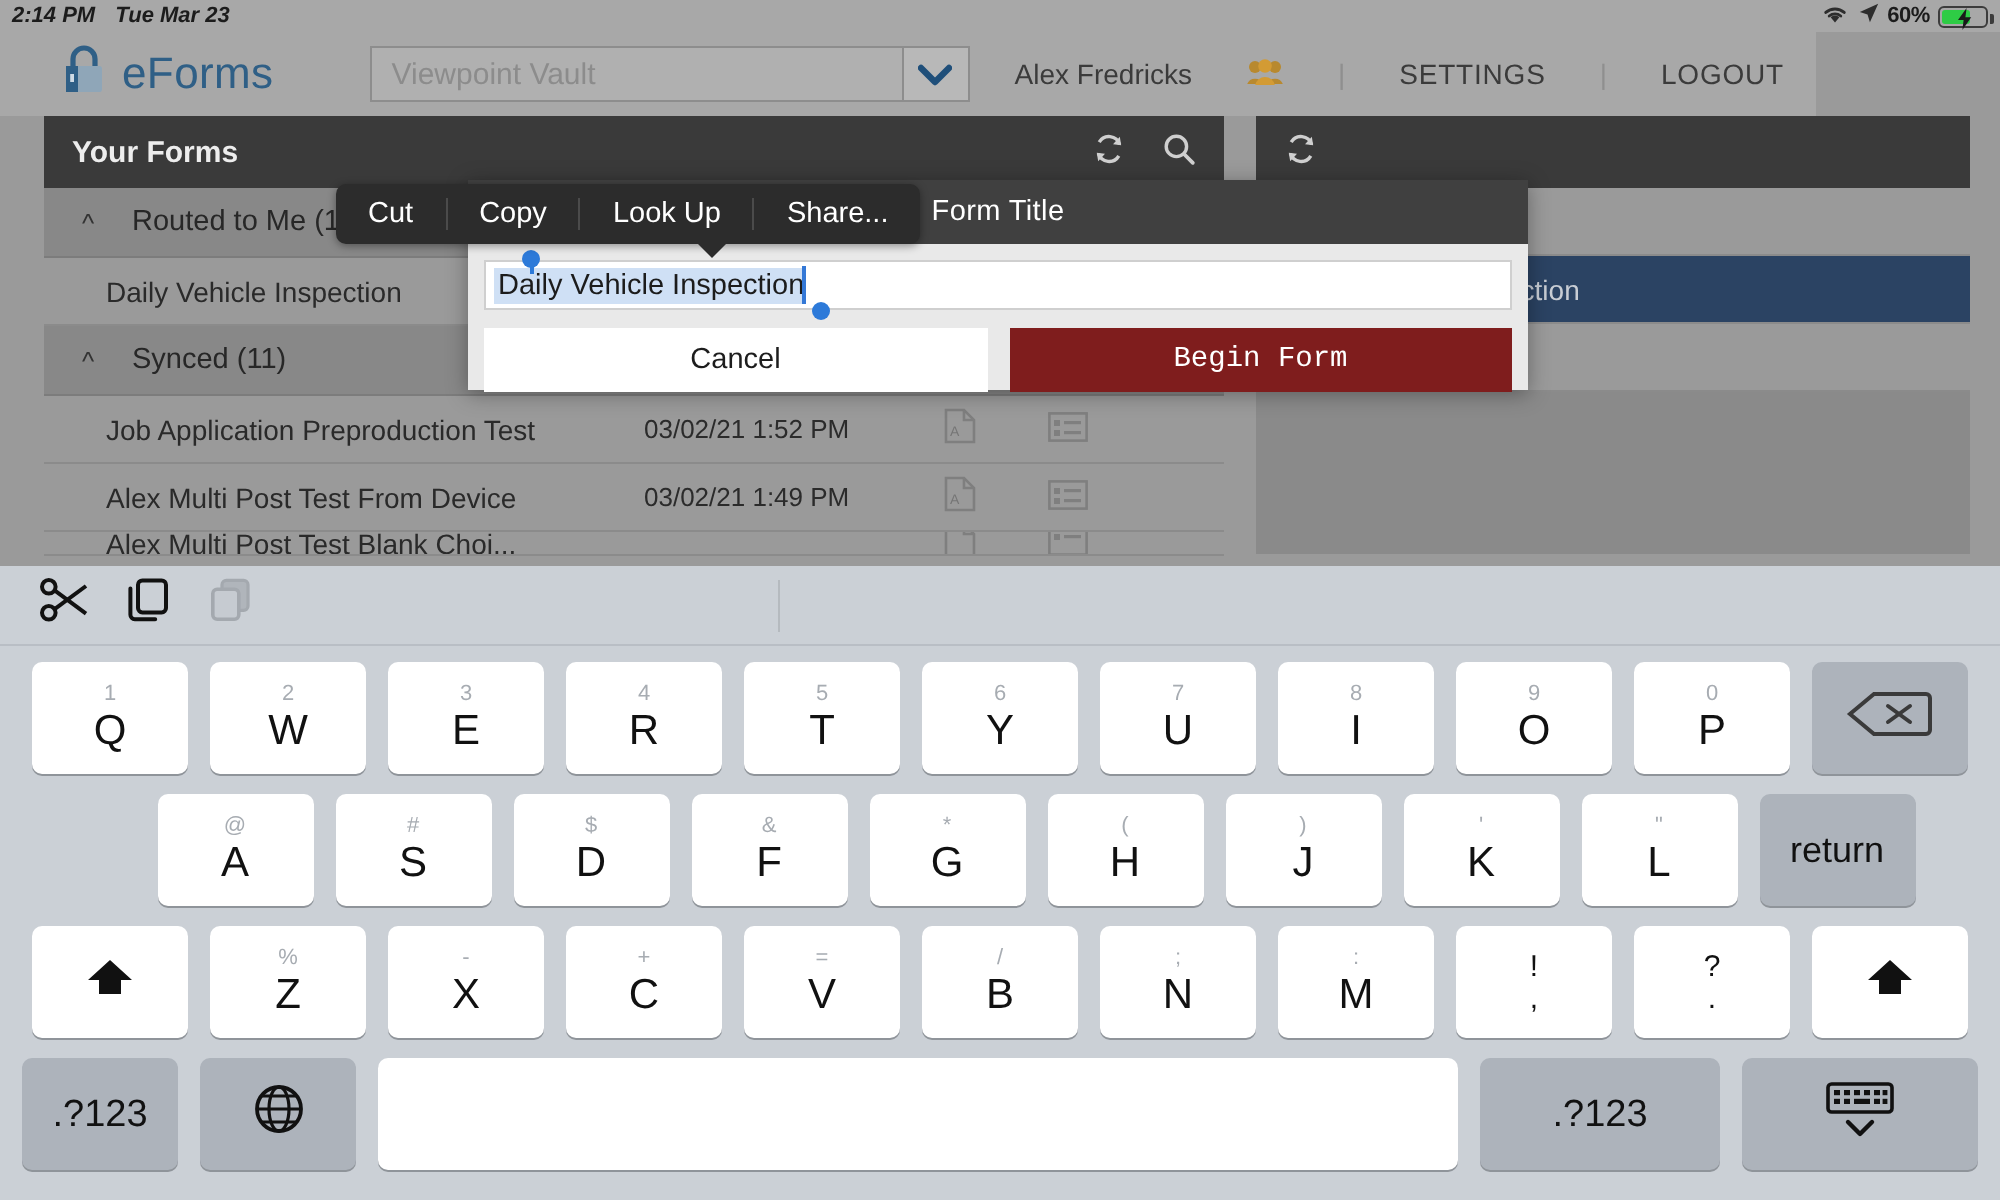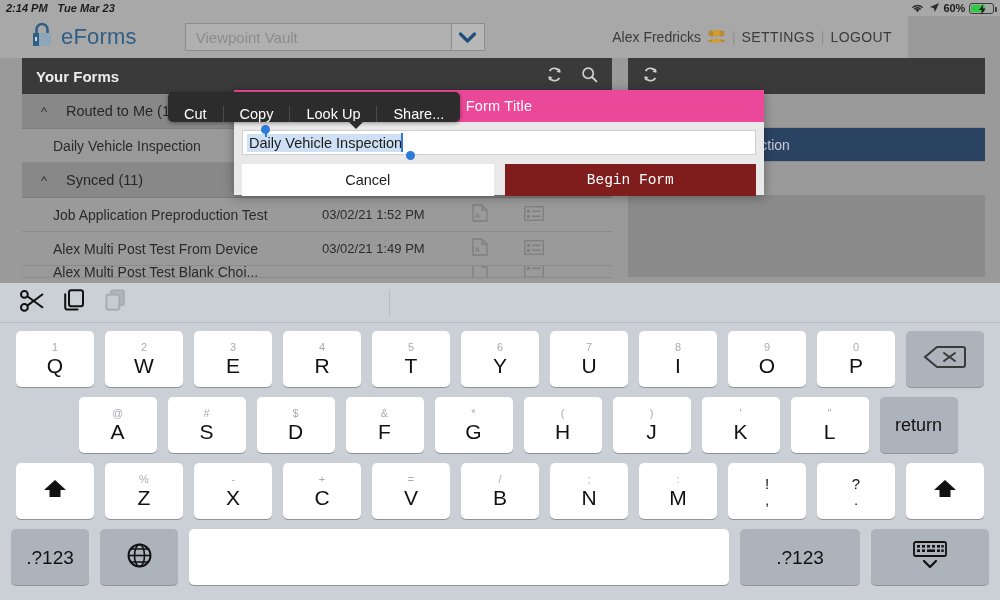--- a/index.html
+++ b/index.html
@@ -47,21 +47,21 @@
   .vault-label {
     font-size: 15px; color: #8c8c8c; padding-left: 10px; flex: 1;
   }
   .vault-caret {
     width: 33px; height: 26px; background: #b8b8b8;
     border-left: 1px solid #8d8d8d;
     display: flex; align-items: center; justify-content: center;
   }
   .hdr-right {
     position: absolute; right: 16px; top: 0; height: 42px;
-    display: flex; align-items: center; gap: 6px;
+    display: flex; align-items: center; gap: 27px;
     font-size: 14px; color: #3b3b3b;
   }
   .hdr-sep { color: #8f8f8f; }
   .hdr-link { letter-spacing: .4px; }
   .people-icon { display: inline-block; }
 
   
   .panel { position: absolute; background: #9a9a9a; }
   .panel-head {
     height: 36px; background: #3a3a3a; color: #ededed;
@@ -93,21 +93,21 @@
   .rp-row .rname { padding-left: 14px; line-height: 34px; font-size: 14px; color: #c8cdd4; }
   .rp-fill { background: #8a8a8a; }
 
   
   #dialog {
     position: absolute; left: 234px; top: 90px; width: 530px; height: 105px;
     background: #e9e9e9; box-shadow: 0 2px 10px rgba(0,0,0,.35);
   }
   #dialog-title {
     position: absolute; left: 234px; top: 90px; width: 530px; height: 32px;
-    background: #ec4899; color: #fff; font-size: 14.5px;
+    background: #404040; color: #fff; font-size: 14.5px;
     display: flex; align-items: center; justify-content: center;
     letter-spacing: .2px;
   }
   .dlg-body { position: absolute; left: 0; top: 32px; width: 530px; padding: 8px; }
   .dlg-input {
     position: relative; height: 25px; background: #fff; border: 1px solid #cfcfcf;
     display: flex; align-items: center; padding: 0 4px;
   }
   .dlg-input .txt {
     font-size: 14.5px; color: #1c1c1c; background: #cfe0f5;
@@ -129,21 +129,21 @@
     flex: 1; height: 32px; display: flex; align-items: center; justify-content: center;
     font-size: 14.5px;
   }
   .btn-cancel { background: #fff; color: #1d1d1d; }
   .btn-begin  { background: #7f1d1d; color: #fff; font-family: Liberation Mono, monospace; }
 
   
   #callout {
     position: absolute; left: 168px; top: 92px; height: 30px;
     background: #2c2c2c; border-radius: 5px;
-    display: flex; align-items: flex-end; color: #fff;
+    display: flex; align-items: center; color: #fff;
     box-shadow: 0 1px 4px rgba(0,0,0,.4);
   }
   .co-item {
     display: flex; align-items: center; padding: 0 16px;
     font-size: 14.5px; border-right: 1px solid #4b4b4b;
   }
   .co-item:last-child { border-right: none; }
   #callout-arrow {
     position: absolute; left: 348px; top: 121px;
     width: 0; height: 0;

